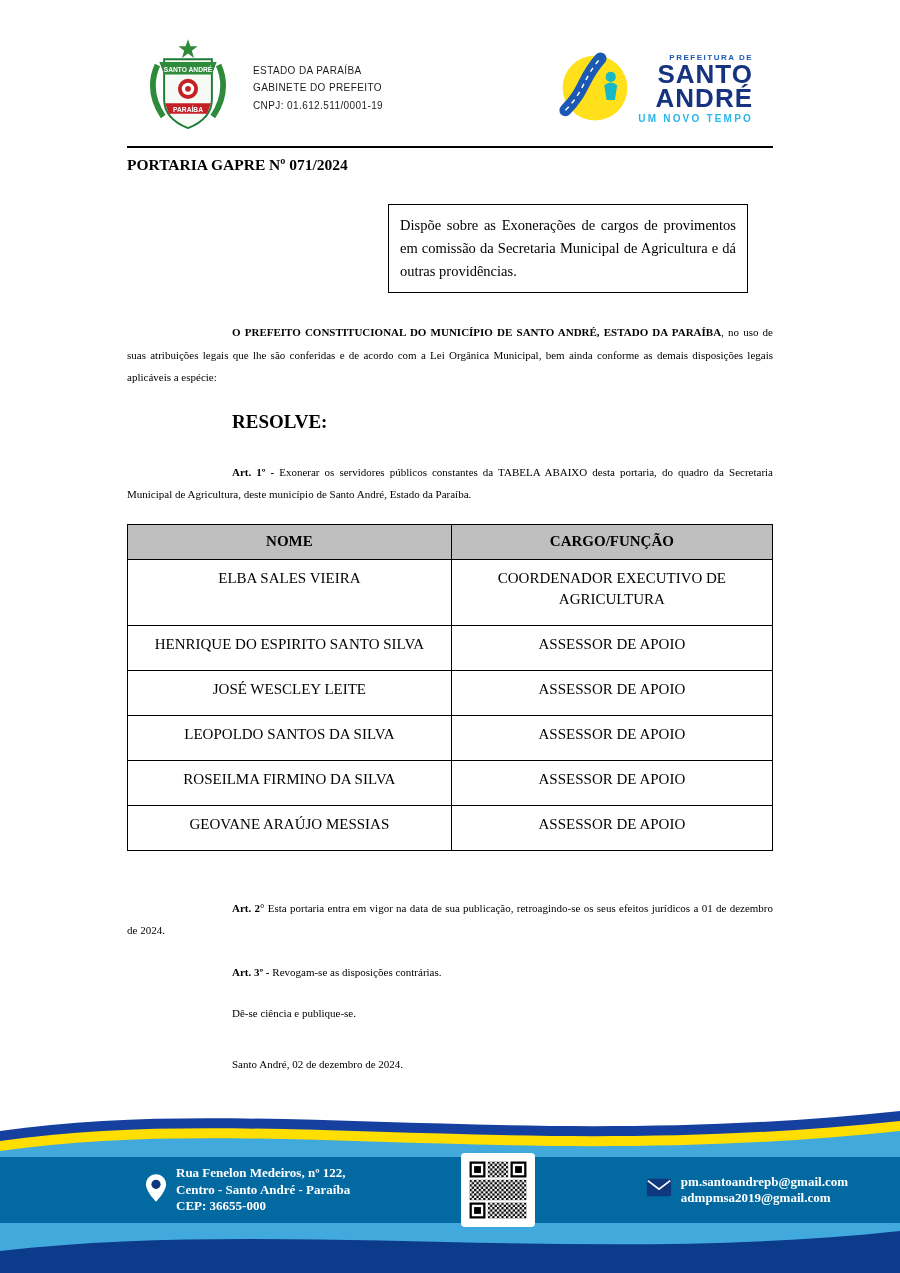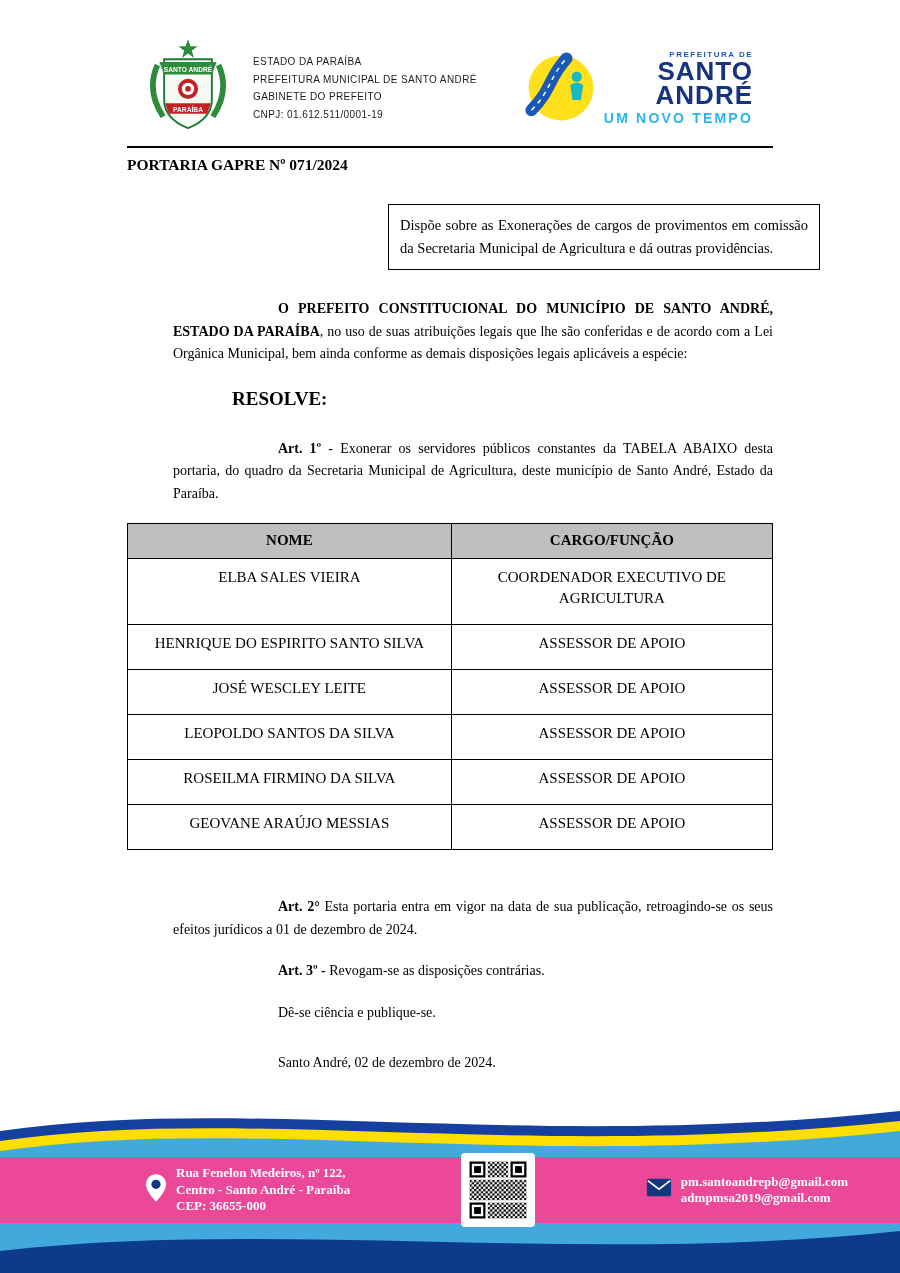--- a/index.html
+++ b/index.html
@@ -24,42 +24,41 @@
     font-family: "Liberation Sans", sans-serif;
     font-size: 10px;
     line-height: 17.5px;
     color: #1c1c1c;
     letter-spacing: 0.4px;
   }
   .brand { margin-left: auto; margin-right: 20px; display: flex; align-items: center; }
   .brand-text { margin-left: 6px; text-align: right; font-family: "Liberation Sans", sans-serif; }
   .brand-pre { font-size: 8px; letter-spacing: 1.5px; color: #1b59b4; font-weight: bold; }
   .brand-name { font-size: 26px; line-height: 24px; font-weight: bold; color: #15337f; letter-spacing: 1px; }
-  .brand-tag { font-size: 14px; letter-spacing: 2.2px; color: #2bb6e8; font-weight: bold; margin-top: 3px; }
+  .brand-tag { font-size: 10px; letter-spacing: 2.2px; color: #2bb6e8; font-weight: bold; margin-top: 3px; }
   .rule { border: none; border-top: 2px solid #000; margin-top: 8px; }
 
   
   .doc-number { margin-top: 8px; font-size: 15.5px; font-weight: bold; }
   .summary-box {
-    width: 432px;
+    width: 360px;
     margin-left: 261px;
     margin-top: 30px;
     border: 1px solid #000;
     padding: 9px 11px;
     font-size: 14.5px;
     line-height: 23px;
     text-align: justify;
   }
   p.body-par {
     margin-top: 28px;
-    font-size: 14px;
+    font-size: 11px;
     line-height: 22.5px;
     text-align: justify;
     text-indent: 105px;
-    margin-left: 46px;
   }
   p.tight { margin-top: 19px; text-align: left; }
   .resolve-par { margin-top: 22px; font-size: 19px; text-indent: 105px; font-weight: bold; }
   .date-par { margin-top: 24px; font-size: 15px; text-align: right; text-indent: 0; }
   .signature { margin-top: 36px; text-align: center; font-size: 15px; line-height: 21px; }
   .signature .sig-name { font-weight: bold; }
 
   
   table.roster {
     width: 100%;
@@ -78,21 +77,21 @@
     padding: 8px 18px 9px;
   }
   table.roster td { padding: 8px 14px 15px; line-height: 21px; }
   table.roster col.c1 { width: 50.2%; }
 
   
   .footer { position: absolute; left: 0; bottom: 0; width: 900px; }
   .wave-top { display: block; width: 900px; height: 52px; background: #ffffff; }
   .band {
     height: 66px;
-    background: #ec4899;
+    background: #0369a1;
     display: flex;
     align-items: center;
     color: #ffffff;
     font-size: 13px;
     font-weight: bold;
     line-height: 16.5px;
   }
   .wave-bottom { display: block; width: 900px; height: 50px; background: #42a9dc; }
   .band .group { display: flex; align-items: center; }
   .band .grp-left { margin-left: 145px; }
@@ -127,21 +126,20 @@
           <circle cx="45" cy="53" r="10.5" fill="#c42127"></circle>
           <circle cx="45" cy="53" r="6.5" fill="#ffffff"></circle>
           <circle cx="45" cy="53" r="3" fill="#c42127"></circle>
           <path d="M21,68 h48 l-4,11 h-40 z" fill="#c42127"></path>
           <text x="45" y="77" font-size="7" fill="#ffffff" text-anchor="middle" font-weight="bold" font-family="Liberation Sans, sans-serif">PARAÍBA</text>
         </svg>
       </div>
 
       <div class="org-block">
         <div>ESTADO DA PARAÍBA</div>
-        <div>PREFEITURA MUNICIPAL DE SANTO ANDRÉ</div>
         <div>GABINETE DO PREFEITO</div>
         <div>CNPJ: 01.612.511/0001-19</div>
       </div>
 
       <div class="brand">
         <svg viewBox="0 0 80 80" width="74" height="74" aria-hidden="true">
           <circle cx="40" cy="40" r="35" fill="#ffe01a"></circle>
           <path d="M8,64 C30,42 26,30 46,8" stroke="#1b59b4" stroke-width="13" fill="none" stroke-linecap="round"></path>
           <path d="M8,64 C30,42 26,30 46,8" stroke="#ffffff" stroke-width="1.6" stroke-dasharray="5 5" fill="none"></path>
           <circle cx="57" cy="28" r="5.5" fill="#18b9c4"></circle>

